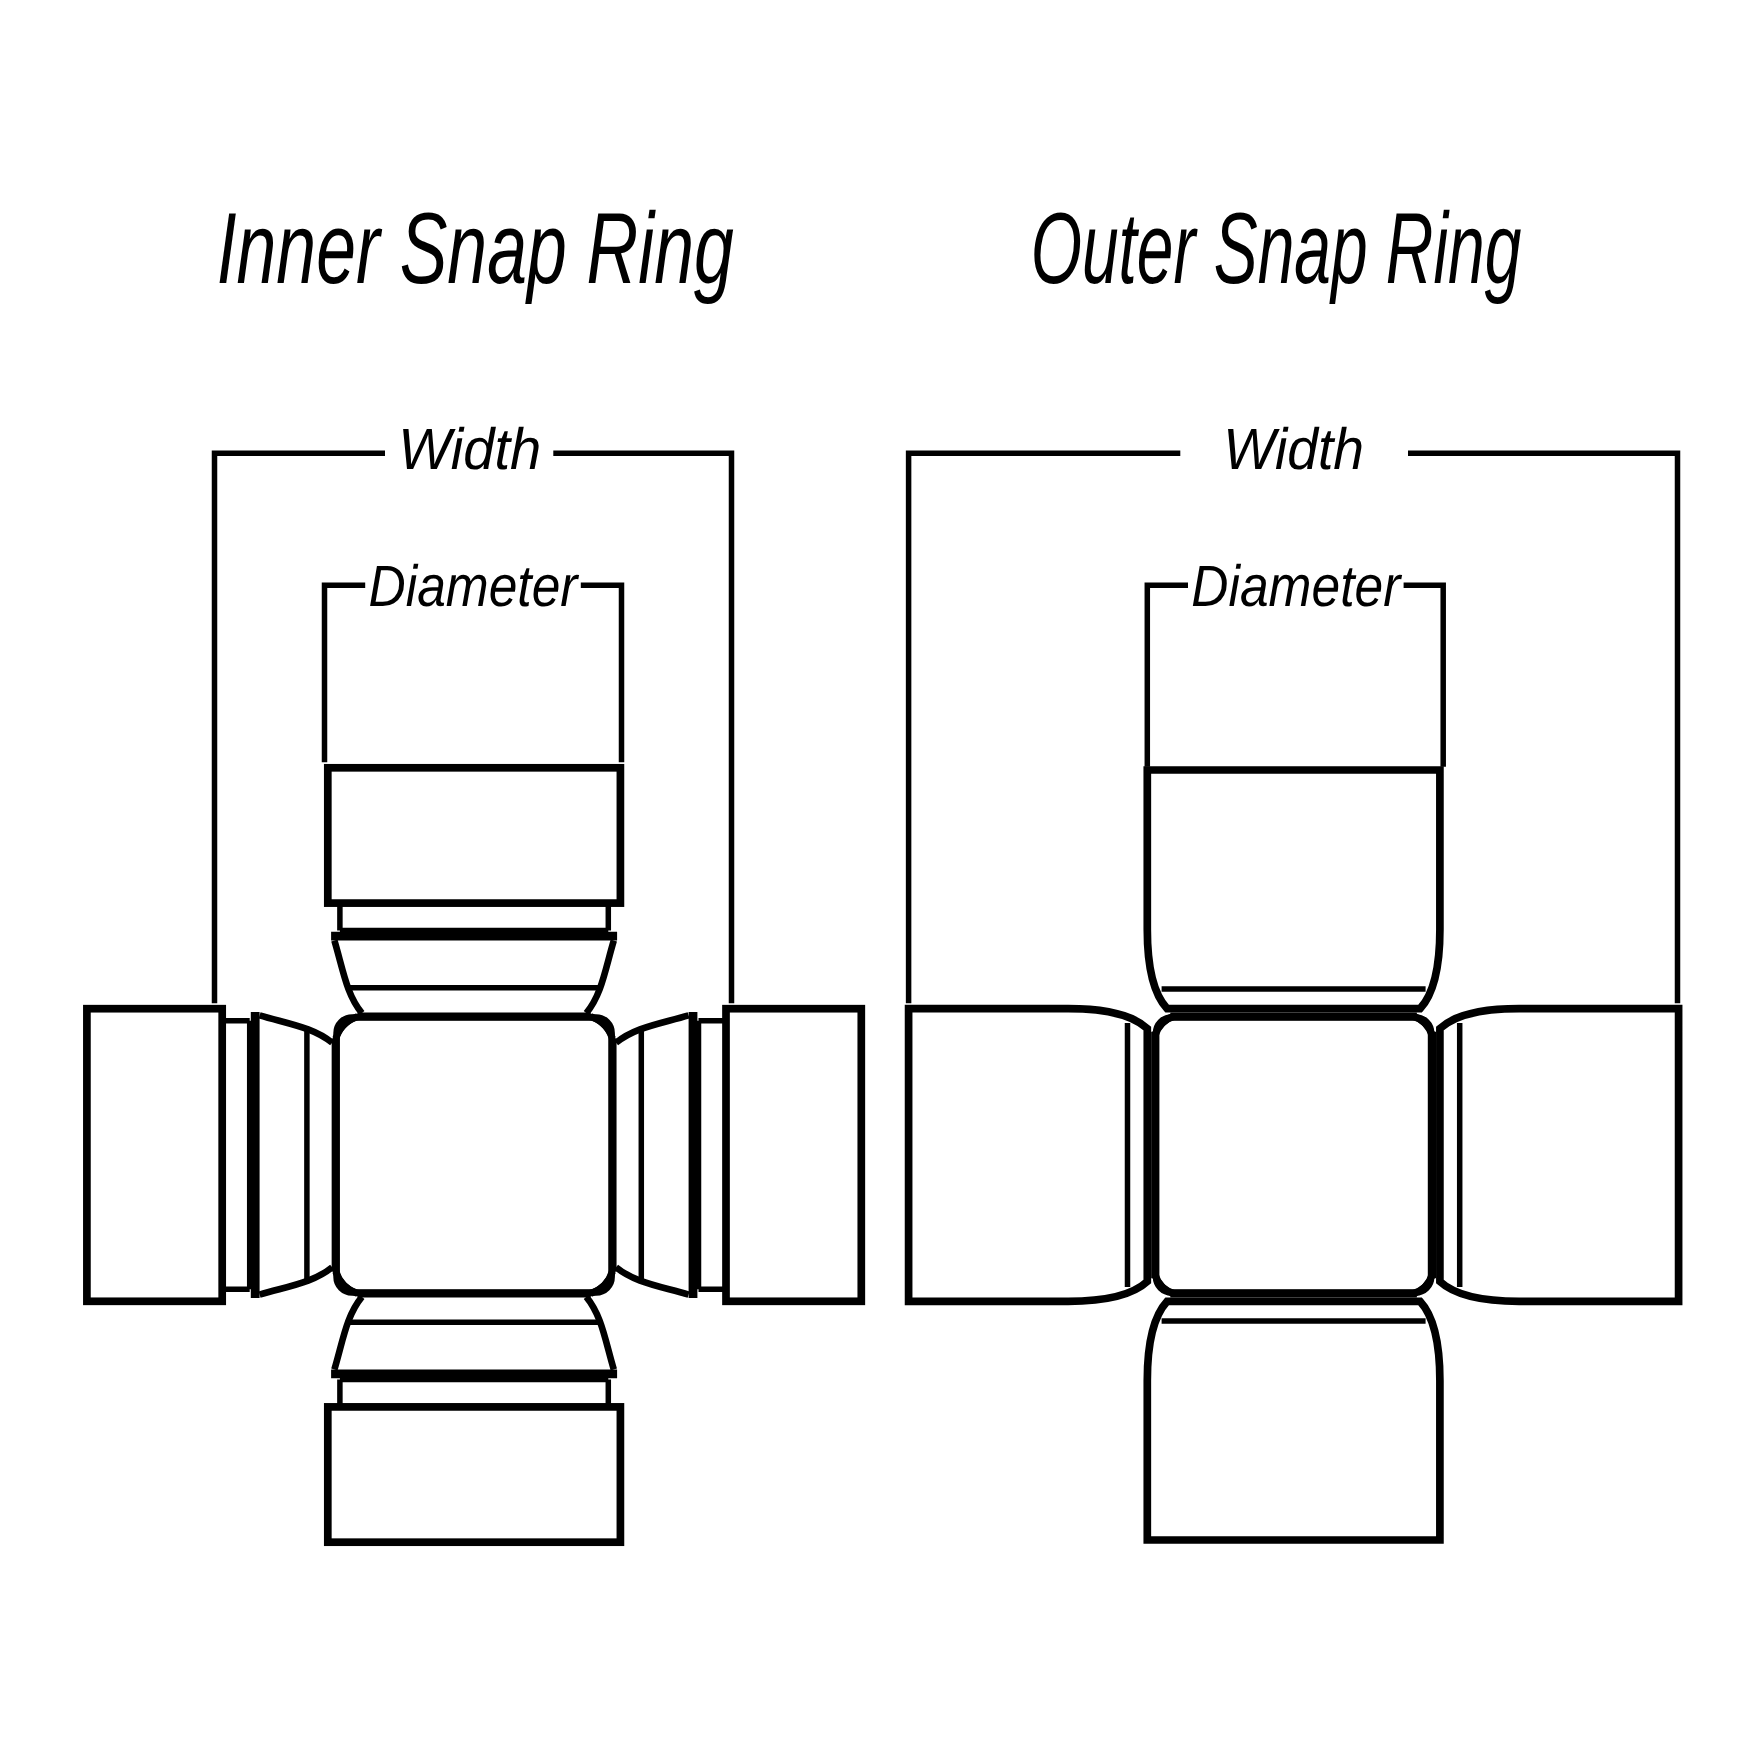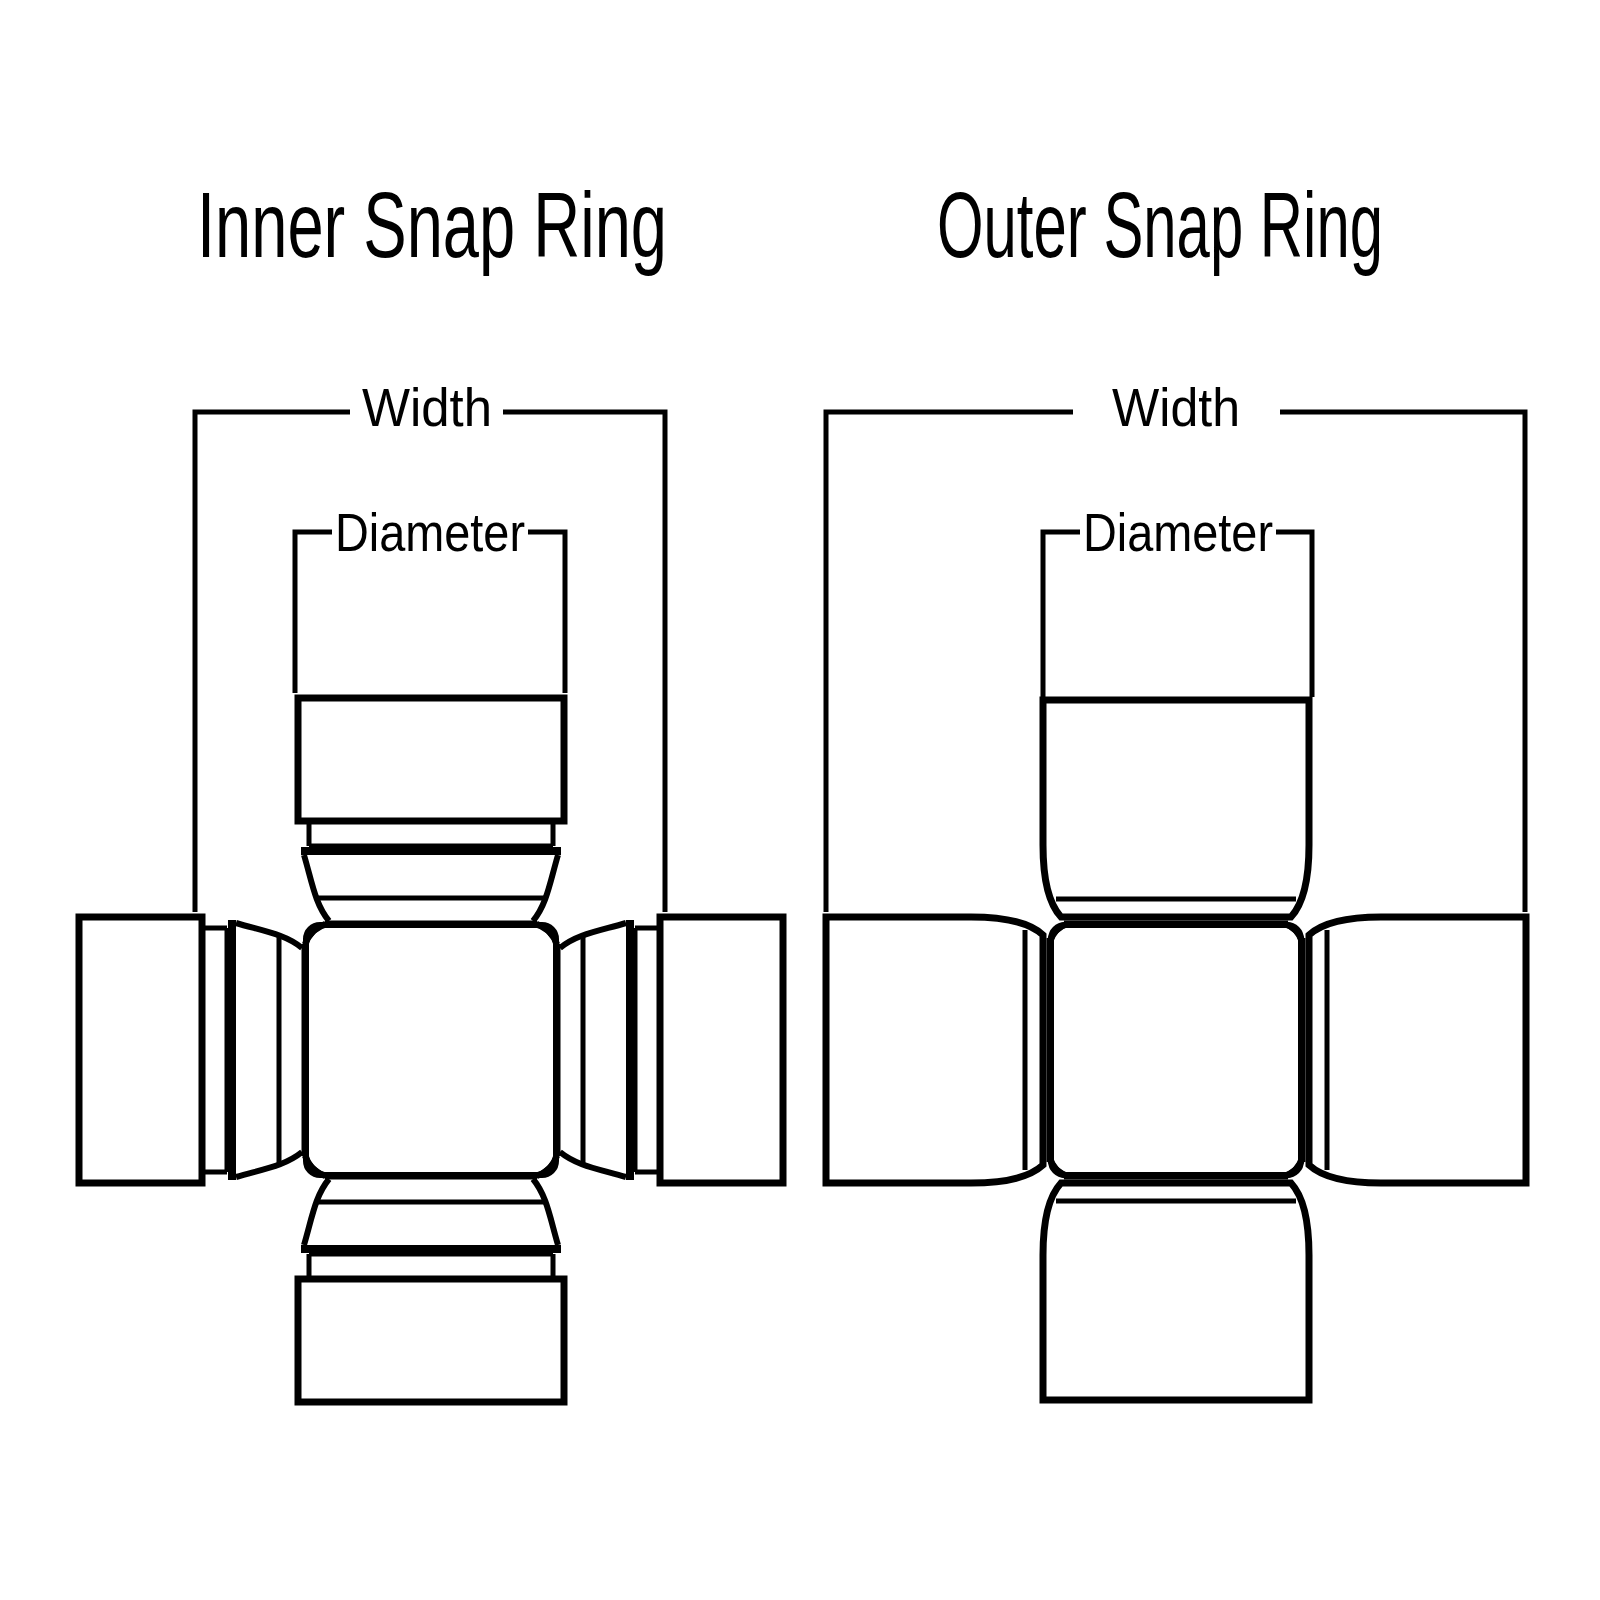--- a/index.html
+++ b/index.html
@@ -5,20 +5,21 @@
   html, body {
     margin: 0;
     padding: 0;
     background: #ffffff;
   }
   .canvas-wrap {
     width: 1600px;
     height: 1600px;
     background: #ffffff;
     position: relative;
+    font-style: italic;
   }
   svg text {
     font-family: "Liberation Sans", sans-serif;
     fill: #000000;
   }
   .title-text   { font-size: 92px; }
   .dim-text     { font-size: 53px; }
   .dim-line     { stroke: #000000; stroke-width: 5; fill: none; }
   .outline-7    { stroke: #000000; stroke-width: 7; fill: none; }
   .outline-6    { stroke: #000000; stroke-width: 6; fill: none; }

